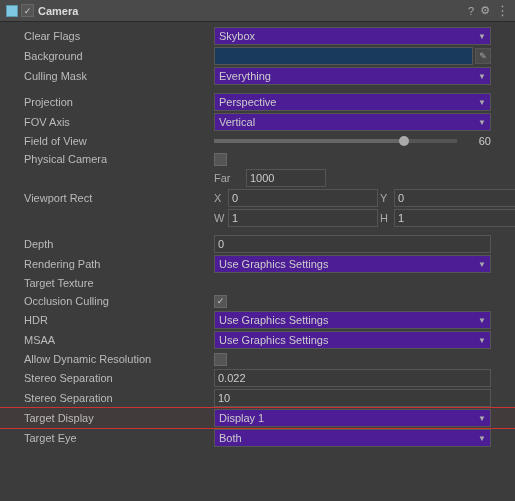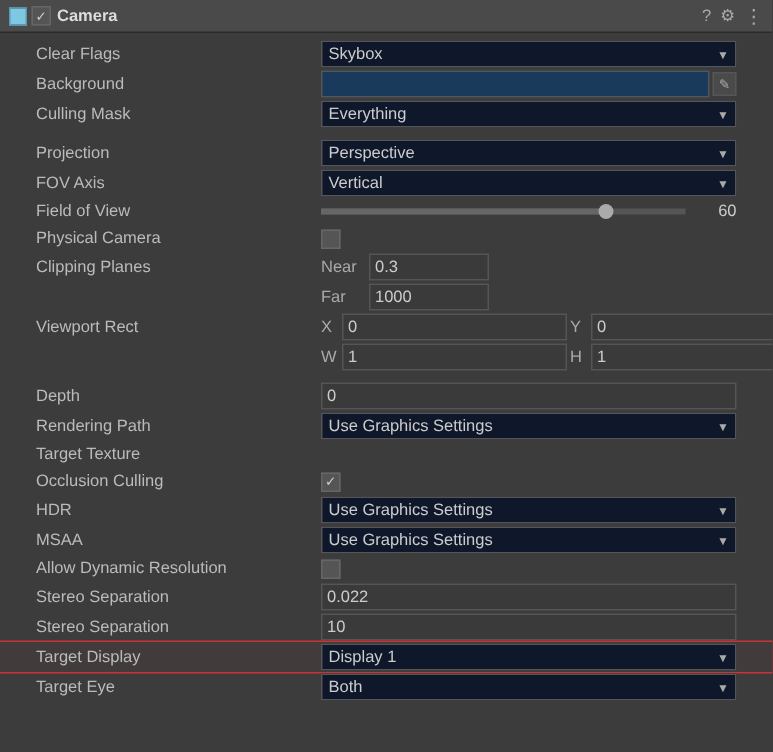--- a/index.html
+++ b/index.html
@@ -69,21 +69,21 @@
       display: flex;
       align-items: center;
     }
 
     .separator {
       height: 6px;
     }
 
     
     .dropdown {
-      background: #0f172a;
+      background: #4c1d95;
       border: 1px solid #555;
       color: #ccc;
       font-size: 11px;
       height: 18px;
       width: 100%;
       padding: 0 4px;
       display: flex;
       align-items: center;
       justify-content: space-between;
       cursor: pointer;
@@ -355,29 +355,20 @@
       </div>
     </div>
 
     <div class="row">
       <div class="row-label">Physical Camera</div>
       <div class="row-value">
         <div class="checkbox"></div>
       </div>
     </div>
 
-    <div class="row">
-      <div class="row-label">Clipping Planes</div>
-      <div class="row-value">
-        <div class="near-far-row">
-          <span class="near-far-label">Near</span>
-          <input class="near-far-input text-input" value="0.3" type="text" style="">
-        </div>
-      </div>
-    </div>
 
     <div class="row">
       <div class="row-label"></div>
       <div class="row-value">
         <div class="near-far-row">
           <span class="near-far-label">Far</span>
           <input class="near-far-input text-input" value="1000" type="text" style="">
         </div>
       </div>
     </div>

